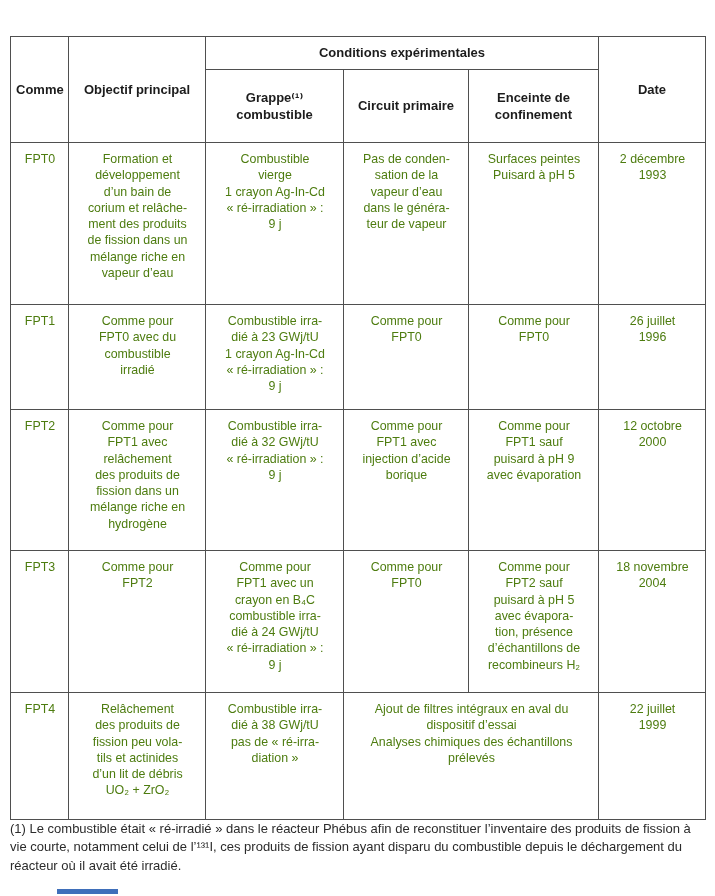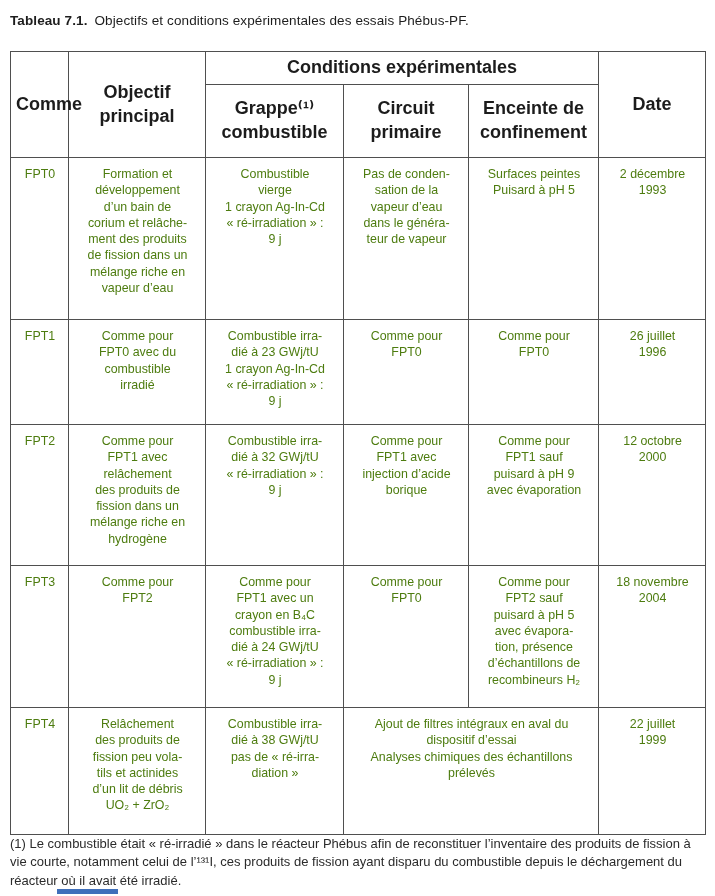--- a/index.html
+++ b/index.html
@@ -27,21 +27,21 @@
     line-height: 1.31;
     white-space: pre-line;
     box-sizing: border-box;
   }
   table.phebus th {
     font-weight: bold;
     text-align: center;
     vertical-align: middle;
     color: #1c1c1c;
     padding: 3px 5px;
-    font-size: 18px;
+    font-size: 13px;
   }
   table.phebus td {
     vertical-align: top;
     text-align: center;
     padding: 8px 8px 8px 9px;
     color: #4d7c0f;
   }
   td.essai-col { text-align: center; padding-left: 4px; padding-right: 4px; }
 
   .footnote {
@@ -56,23 +56,20 @@
     left: 57px; top: 889px;
     width: 61px; height: 5px;
     background: #3f6fba;
   }
 </style>
 </head>
 <body>
 
 <div class="page">
 
-  <div class="doc-title">
-    <span class="t-label">Tableau 7.1.</span><span>Objectifs et conditions expérimentales des essais Phébus-PF.</span>
-  </div>
 
   <table class="phebus">
     <colgroup>
       <col style="width:58px">
         <col style="width:137px">
         <col style="width:138px">
       <col style="width:125px">
         <col style="width:130px">
         <col style="width:107px">
     </colgroup>

